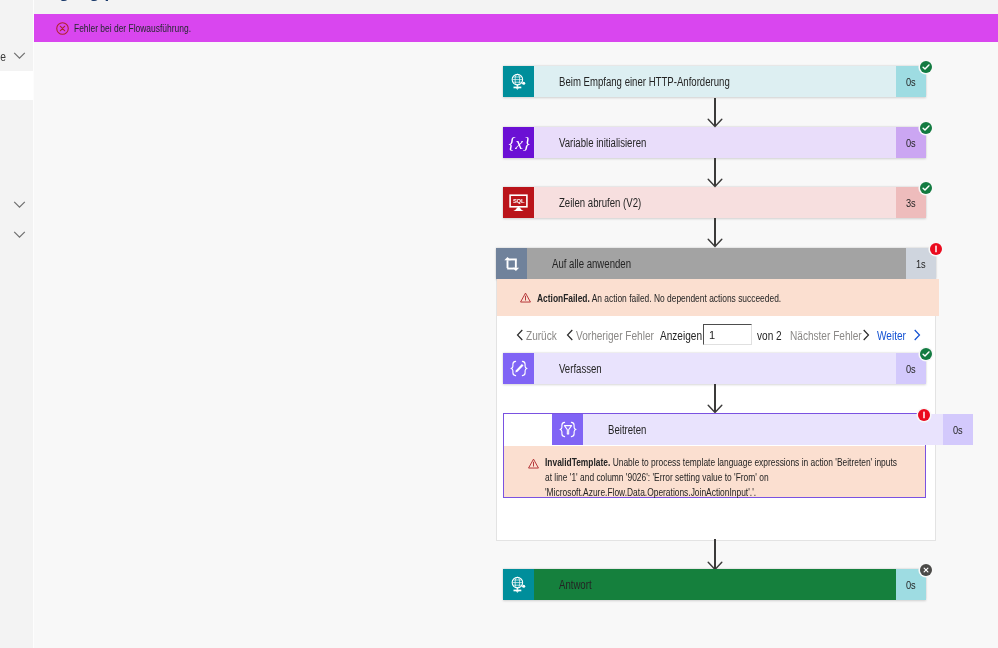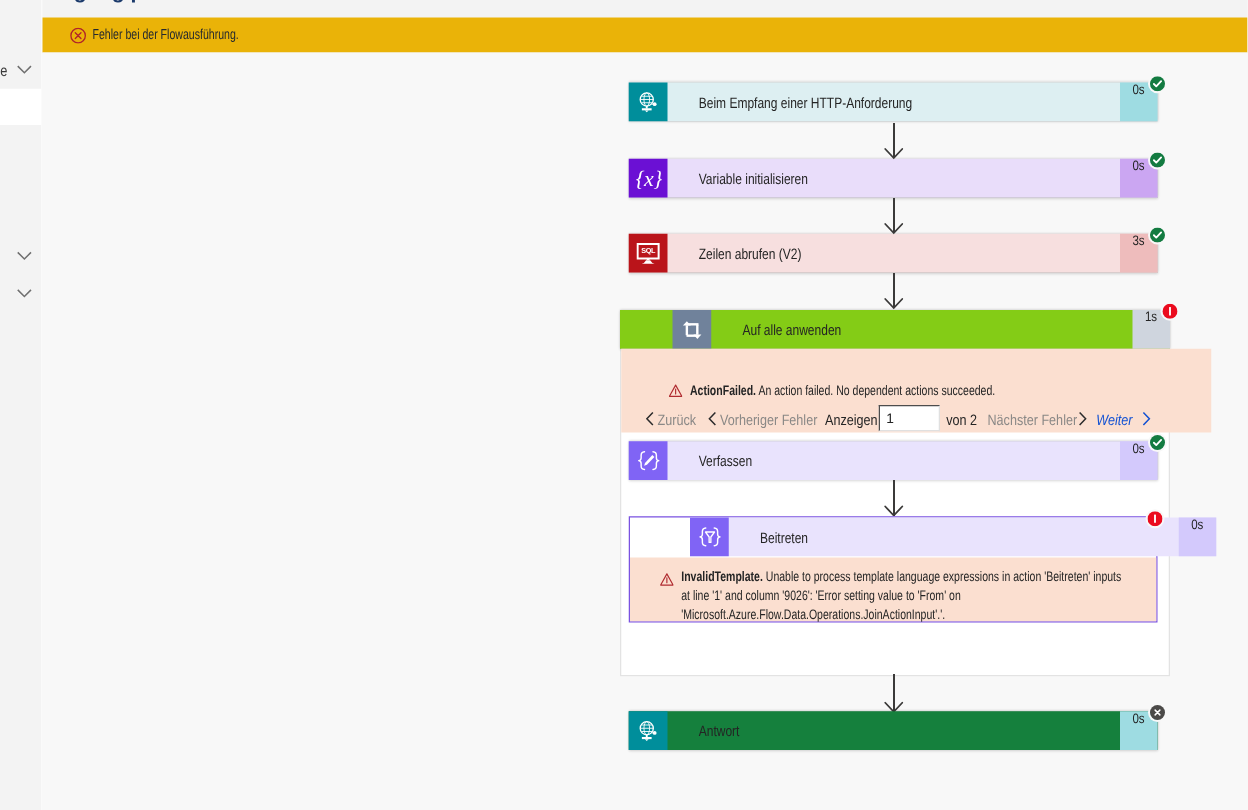--- a/index.html
+++ b/index.html
@@ -19,40 +19,40 @@
   .chev{position:absolute;width:14px;height:14px;}
   .chev svg{display:block;}
 
   
   .topstrip{position:absolute;left:34px;top:0;right:0;height:14px;background:#f3f3f3;
             overflow:hidden;}
   .topstrip-inner{position:absolute;left:-2px;top:-17px;font-size:17px;color:#1b3a6b;
                   font-weight:600;white-space:nowrap;}
 
   
-  .banner{position:absolute;left:34px;top:14px;right:0;height:28px;background:#eab308;
+  .banner{position:absolute;left:34px;top:14px;right:0;height:28px;background:#d946ef;
           display:flex;align-items:center;}
   .banner-icon{margin-left:22px;width:13px;height:13px;flex:none;}
   .banner-icon svg{display:block;}
   .banner-text{margin-left:5px;font-size:11.5px;color:#24292f;display:inline-block;
                transform:scaleX(.735);transform-origin:left center;white-space:nowrap;}
 
   
   .canvas{position:absolute;left:34px;top:42px;right:0;bottom:0;background:#f8f8f8;}
 
   
   .card{position:absolute;display:flex;align-items:stretch;height:31px;
         box-shadow:0 0.9px 2.0px rgba(0,0,0,.16),0 0.1px 0.4px rgba(0,0,0,.13),0 -0.9px 1.6px rgba(0,0,0,.10);
         box-sizing:border-box;gap:16px;}
   .card-icon{width:31px;flex:none;display:flex;align-items:center;justify-content:center;}
   .card-icon svg{display:block;}
   .card-body{flex:1;display:flex;align-items:center;padding-left:9px;overflow:hidden;}
   .card-title{font-size:12px;color:#242424;white-space:nowrap;display:inline-block;
               transform:scaleX(.8);transform-origin:left center;}
-  .card-dur{width:30px;flex:none;display:flex;align-items:flex-start;justify-content:center;
+  .card-dur{width:30px;flex:none;display:flex;align-items:center;justify-content:center;
             font-size:11px;color:#242424;}
   .card-dur span{display:inline-block;transform:scaleX(.84);}
 
   .badge{position:absolute;width:12px;height:12px;border-radius:50%;z-index:5;
          display:flex;align-items:center;justify-content:center;
          box-shadow:0 0 0 1.6px #f8f8f8;}
   .badge svg{display:block;}
 
   
   .arrow{position:absolute;width:18px;}
@@ -205,21 +205,21 @@
       </div>
       <div class="arrow" style="left: 672px; top: 176px; height: 29px;">
         <svg width="18" height="29" viewBox="0 0 18 29" shape-rendering="crispEdges">
           <rect x="8.3" y="0" width="1.4" height="28.4" fill="#3B3A39"></rect>
         </svg>
         <svg width="18" height="10" viewBox="0 0 18 10" style="position:absolute;left:0;top:19.8px">
           <path d="M2.2 1.2 L9 8.4 L15.8 1.2" fill="none" stroke="#3B3A39" stroke-width="1.45" stroke-linecap="round" stroke-linejoin="miter"></path>
         </svg>
       </div>
       <div class="loopbox" style="left: 462px; top: 206px; width: 440px; height: 293px;"></div>
-      <div class="card" style="left: 462px; top: 206px; width: 440px; background: #84cc16; padding-left: 42px;">
+      <div class="card" style="left: 462px; top: 206px; width: 440px; background: #a3a3a3;">
         <div class="card-icon" style="background:#70829B">
           <svg width="18" height="18" viewBox="0 0 18 18">
       <g fill="#fff">
         <rect x="3.55" y="5.2" width="1.9" height="8.0"></rect>
         <rect x="5.2" y="3.5" width="8.6" height="1.9"></rect>
         <rect x="11.9" y="4.8" width="1.9" height="8.0"></rect>
         <rect x="4.2" y="12.6" width="8.6" height="1.9"></rect>
         <path d="M4.5 1.9 L7.7 5.35 H1.3 Z"></path>
         <path d="M12.9 16.1 L16.1 12.65 H9.7 Z"></path>
       </g>
@@ -231,21 +231,21 @@
         <div class="card-dur" style="background:#CFD5DE">
           <span>1s</span>
         </div>
       </div>
       <div class="badge" style="left: 895.5px; top: 200.5px;">
         <svg width="12" height="12" viewBox="0 0 12 12">
           <circle cx="6" cy="6" r="6" fill="#EB0B1E"></circle>
           <rect x="5.25" y="2.6" width="1.5" height="6.7" rx=".4" fill="#fff"></rect>
         </svg>
       </div>
-      <div class="looperr" style="left: 463px; top: 237px; width: 438px; height: 33px; padding: 17px; align-items: center;">
+      <div class="looperr" style="left: 463px; top: 237px; width: 438px; height: 33px; padding: 2px; align-items: center;">
         <span class="looperr-icon" style="margin-left:21px;">
           <svg width="11" height="11" viewBox="0 0 16 16" fill="none">
       <path d="M8 1.6 L15.2 14.6 H0.8 Z" stroke="#b02b30" stroke-width="1.35" stroke-linejoin="round"></path>
       <path d="M8 6.1 V11.8" stroke="#b02b30" stroke-width="1.35" stroke-linecap="round"></path>
     </svg>
         </span>
         <span class="looperr-txt" style="margin-left:6px;"><b>ActionFailed.</b> <span>An action failed. No dependent actions succeeded.</span></span>
       </div>
       <div style="position: absolute; left: 481.5px; top: 287px; display: flex; align-items: center;">
         <svg width="8" height="12" viewBox="0 0 8 12">
@@ -271,21 +271,21 @@
         <span class="pgt" style="font-size:12px;color:#242424">von 2</span>
       </div>
       <div style="position: absolute; left: 756px; top: 287px; display: flex; align-items: center;">
         <span class="pgt" style="font-size:12px;color:#8a8886">Nächster Fehler</span>
       </div>
       <div style="position: absolute; left: 827.5px; top: 287px; display: flex; align-items: center;">
         <svg width="8" height="12" viewBox="0 0 8 12">
           <path d="M1.7 1.0 L6.5 6.0 L1.7 11.0" fill="none" stroke="#2b2b2b" stroke-width="1.2" stroke-linecap="butt" stroke-linejoin="miter"></path>
         </svg>
       </div>
-      <div style="position: absolute; left: 843px; top: 287px; display: flex; align-items: flex-start; font-style: italic;">
+      <div style="position: absolute; left: 843px; top: 287px; display: flex; align-items: flex-start;">
         <span class="pgt" style="font-size:12px;color:#1251d3">Weiter</span>
       </div>
       <div style="position: absolute; left: 878.5px; top: 287px; display: flex; align-items: center;">
         <svg width="8" height="12" viewBox="0 0 8 12">
           <path d="M1.7 1.0 L6.5 6.0 L1.7 11.0" fill="none" stroke="#1251d3" stroke-width="1.2" stroke-linecap="butt" stroke-linejoin="miter"></path>
         </svg>
       </div>
       <div class="card" style="left: 469px; top: 311px; width: 423px; background: rgb(233, 227, 253);">
         <div class="card-icon" style="background:#8064F5">
           <svg width="22" height="19" viewBox="0 0 22 19" fill="none">

